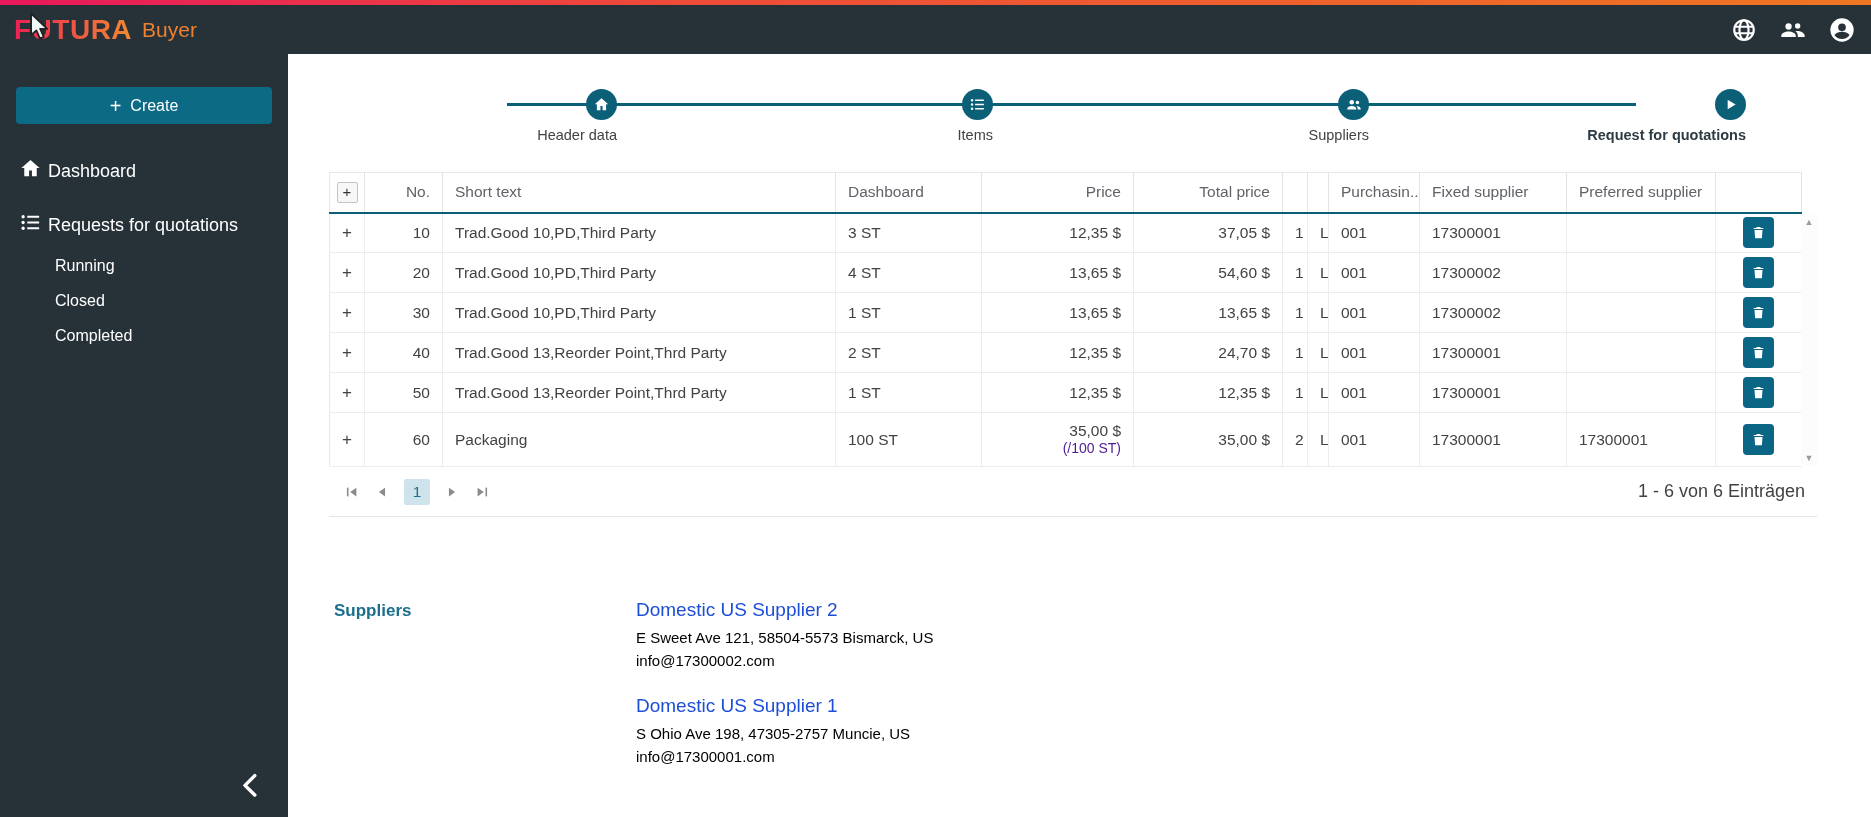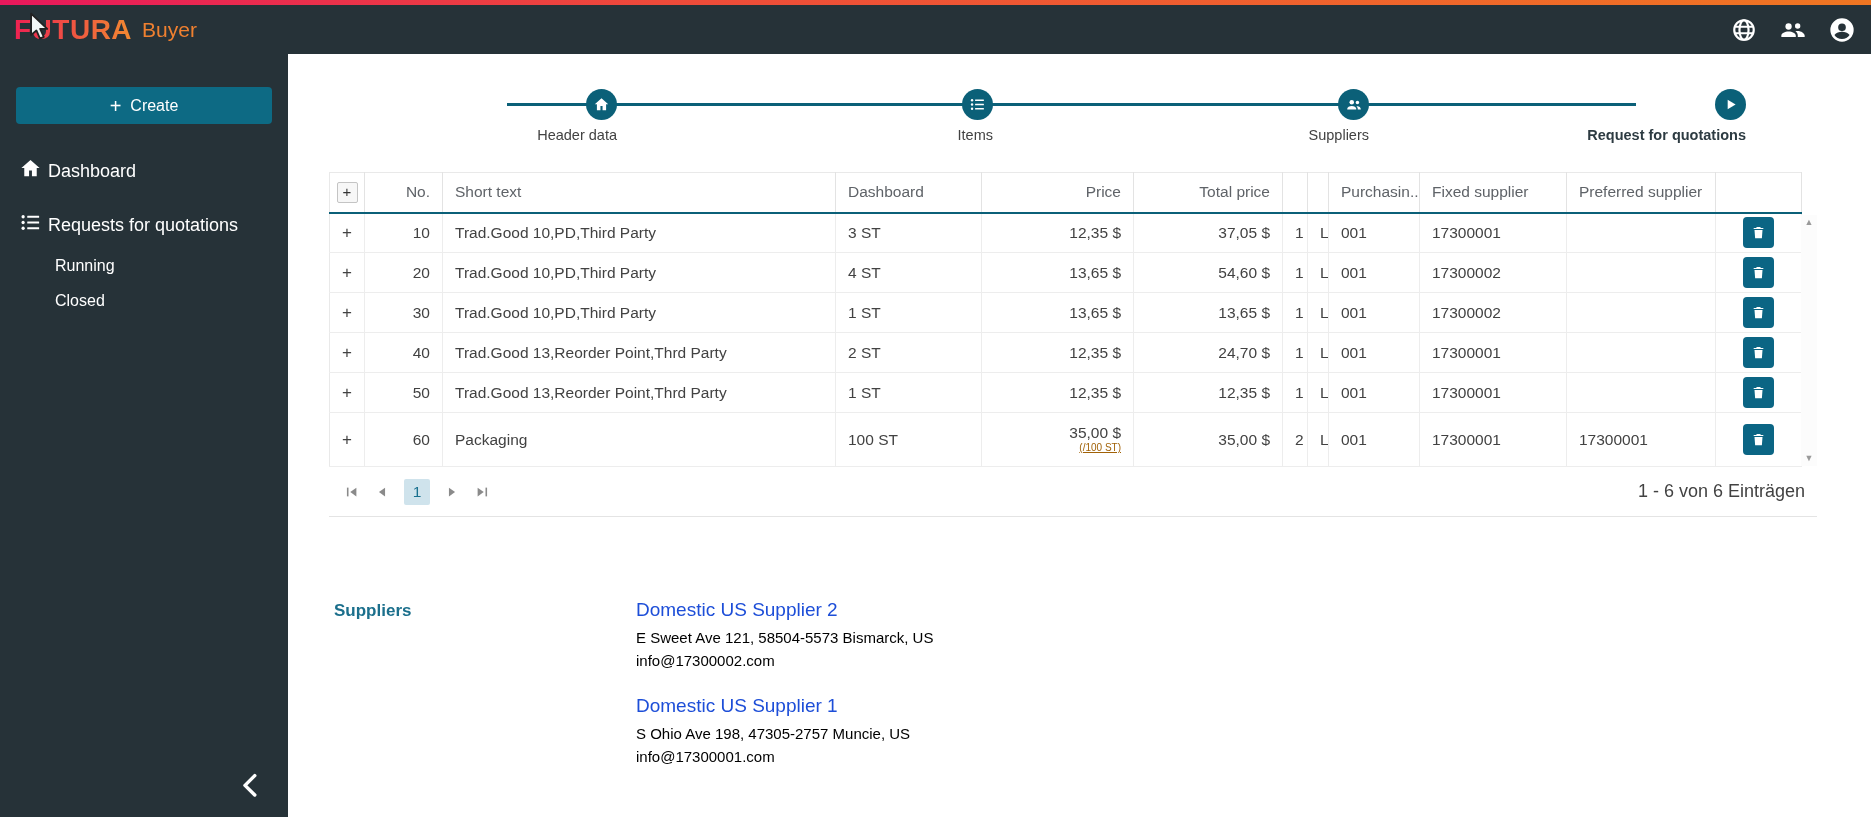--- a/index.html
+++ b/index.html
@@ -63,21 +63,21 @@
   th:first-child, td:first-child { border-left:1px solid #e9e9e9; }
   td { height:40px; padding:0 12px; border-bottom:1px solid #ededed; border-right:1px solid #ededed; white-space:nowrap; overflow:hidden; }
   tr.tall td { height:54px; }
   .al-r { text-align:right; } .al-c { text-align:center; }
   .expand-all {
     width:21px; height:21px; border:1px solid #c4c4c4; background:#f7f7f7; color:#333;
     font-size:15px; line-height:18px; text-align:center; border-radius:2px; cursor:pointer; padding:0;
   }
   .row-expand { font-size:17px; color:#424242; cursor:pointer; background:none; border:none; padding:0; }
   .del-btn { width:31px; height:31px; background:#0b6584; border:none; border-radius:4px; display:inline-flex; align-items:center; justify-content:center; cursor:pointer; }
-  .price-sub { display:block; font-size:10px; color:#a16207; line-height:1.25;text-decoration:underline; }
+  .price-sub { display:block; font-size:14px; color:#4c1d95; line-height:1.25; }
   .scrollbar {
     position:absolute; top:43px; right:0; width:16px; height:251px; background:#fcfcfc;
     display:flex; flex-direction:column; justify-content:space-between; align-items:center; padding:3px 0;
   }
   .scroll-arrow { font-size:9px; color:#9a9a9a; cursor:pointer; line-height:1; }
 
   
   .pager { display:flex; align-items:center; height:50px; width:1488px; border-bottom:1px solid #e4e4e4; padding-left:8px; }
   .pager-btn { width:30px; height:30px; display:flex; align-items:center; justify-content:center; background:none; border:none; cursor:pointer; }
   .page-badge {
@@ -146,20 +146,21 @@
             <circle cx="4.3" cy="12" r="1.7"></circle>
             <circle cx="4.3" cy="18" r="1.7"></circle>
             <rect x="8.6" y="4.9" width="12.4" height="2.2" rx=".4"></rect>
             <rect x="8.6" y="10.9" width="12.4" height="2.2" rx=".4"></rect>
             <rect x="8.6" y="16.9" width="12.4" height="2.2" rx=".4"></rect>
           </svg></span>
       <span>Requests for quotations</span>
     </div>
     <div class="nav-sub">Running</div>
     <div class="nav-sub">Closed</div>
+    <div class="nav-sub">Completed</div>
   </nav>
   <button class="collapse-btn" id="collapse-btn"><svg viewBox="0 0 24 24" width="30" height="30" fill="none" stroke="#fff" stroke-width="2.8" stroke-linecap="round" stroke-linejoin="round">
         <path d="M15 4.5 7.2 12.3 15 20"></path>
       </svg></button>
 </aside>
 
 <main class="main">
 
   <div class="stepper" id="stepper">
     <div class="step-line"></div>

